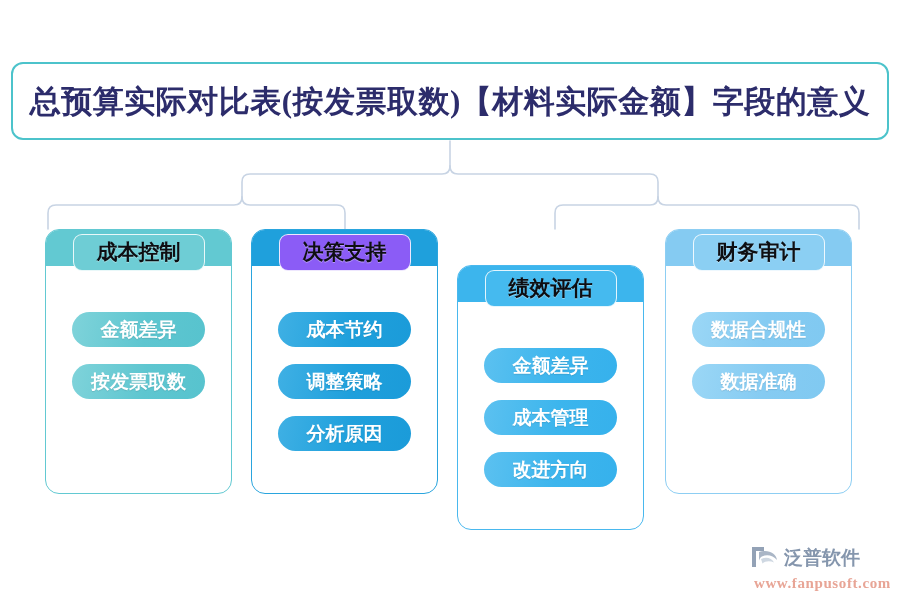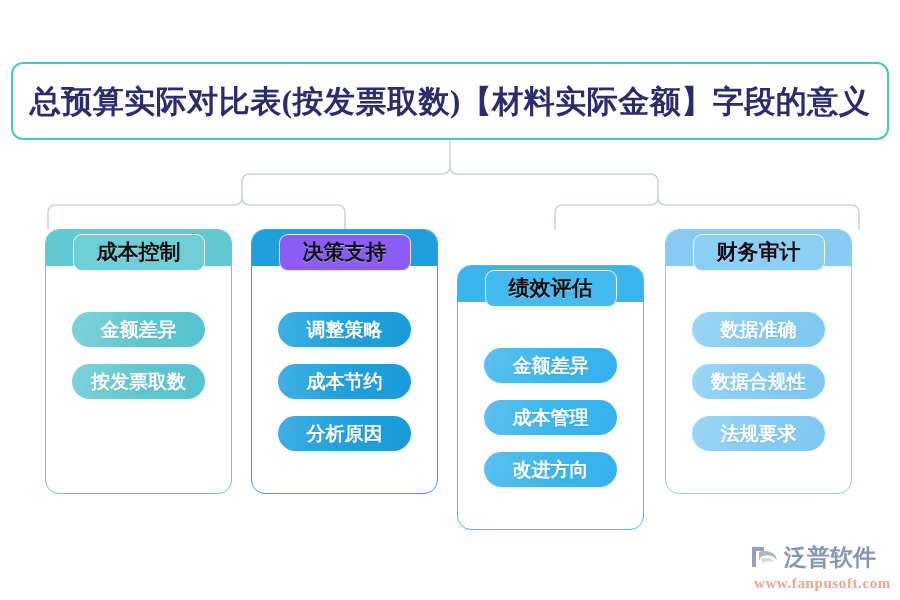--- a/index.html
+++ b/index.html
@@ -172,21 +172,21 @@
     gap: 4px;
     height: 32px;
   }
   .logo-mark {
     width: 30px;
     height: 28px;
     flex: 0 0 auto;
   }
   .logo-word {
     font-family: "Liberation Serif", "DejaVu Serif", serif;
-    font-size: 23px;
+    font-size: 19px;
     font-weight: 700;
     color: #8596ad;
     letter-spacing: 0px;
     line-height: 1;
     white-space: nowrap;
   }
   .logo-url {
     font-family: "Liberation Serif", "DejaVu Serif", serif;
     font-size: 15px;
     font-weight: 700;
@@ -242,24 +242,24 @@
     </div>
 
     <div class="card card-2">
       <div class="card-head">
         <div class="card-head-inner">
           <span class="card-title">决策支持</span>
         </div>
       </div>
       <div class="card-body">
         <div class="pill">
+          <span class="pill-text">成本节约</span>
+        </div>
+        <div class="pill">
           <span class="pill-text">调整策略</span>
-        </div>
-        <div class="pill">
-          <span class="pill-text">成本节约</span>
         </div>
         <div class="pill">
           <span class="pill-text">分析原因</span>
         </div>
       </div>
     </div>
 
     <div class="card card-3">
       <div class="card-head">
         <div class="card-head-inner">
@@ -280,27 +280,24 @@
     </div>
 
     <div class="card card-4">
       <div class="card-head">
         <div class="card-head-inner">
           <span class="card-title">财务审计</span>
         </div>
       </div>
       <div class="card-body">
         <div class="pill">
+          <span class="pill-text">数据合规性</span>
+        </div>
+        <div class="pill">
           <span class="pill-text">数据准确</span>
-        </div>
-        <div class="pill">
-          <span class="pill-text">数据合规性</span>
-        </div>
-        <div class="pill">
-          <span class="pill-text">法规要求</span>
         </div>
       </div>
     </div>
 
   </div>
 
   <div class="logo">
     <div class="logo-row">
       <svg class="logo-mark" viewBox="0 0 30 28" xmlns="http://www.w3.org/2000/svg">
         <path d="M2,4 L14,4 L14,8 L6,8 L6,24 L2,24 Z" fill="#93a2b6"></path>

